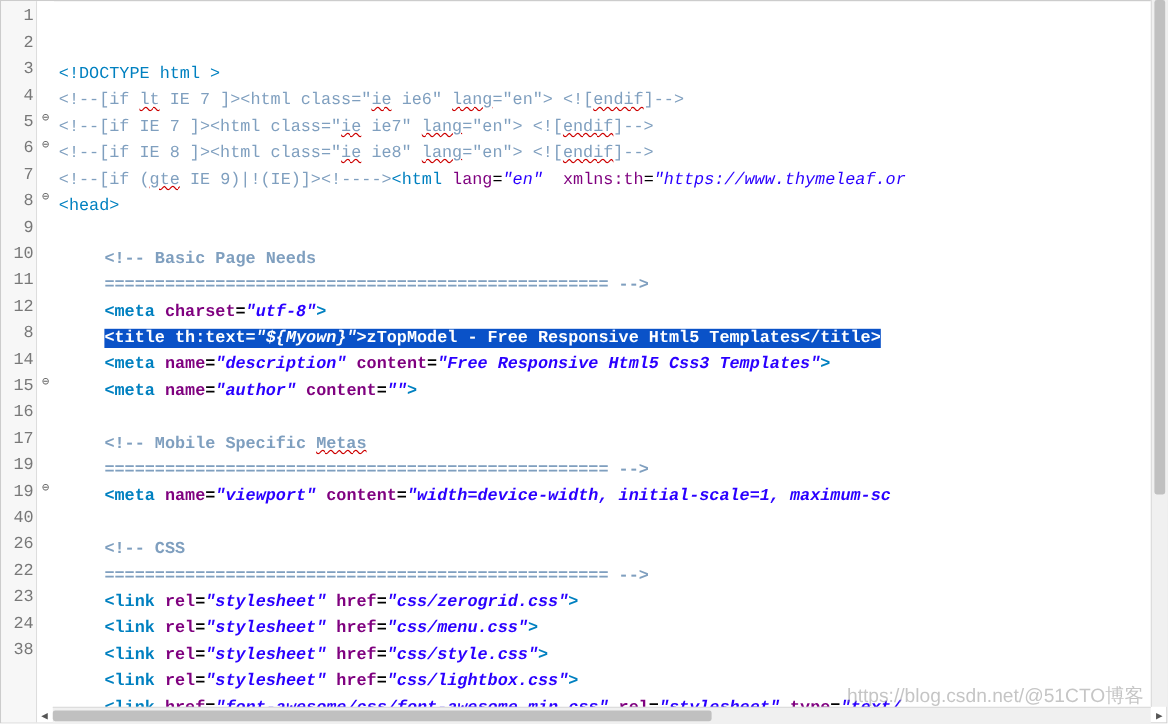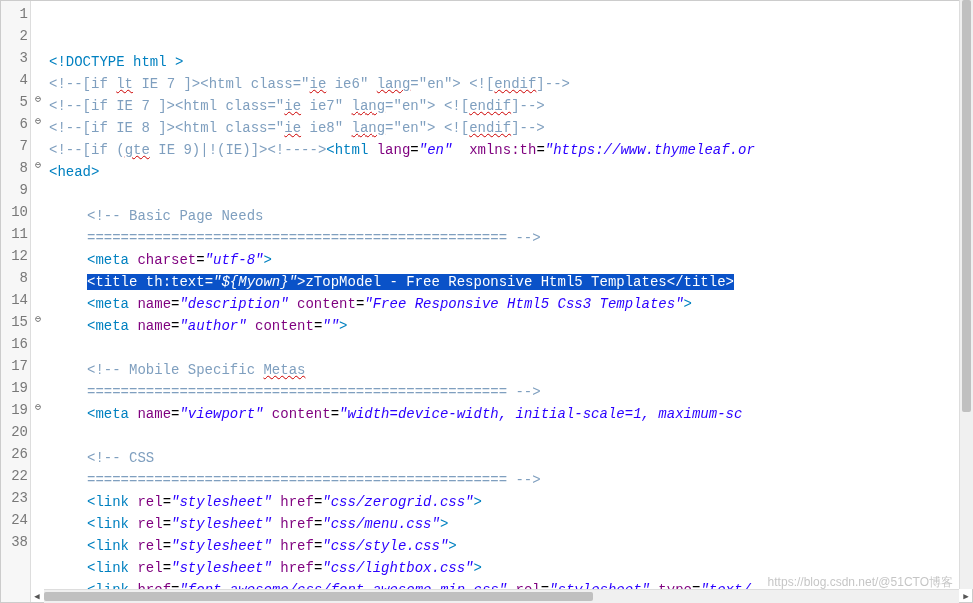--- a/index.html
+++ b/index.html
@@ -41,21 +41,21 @@
   color: #666;
 }
 .code {
   flex: 1;
   padding: 2px 0 2px 4px;
   white-space: pre;
   overflow: hidden;
   position: relative;
 }
 .line { height: 22px; line-height: 22px; }
-.indent1 { padding-left: 38px; }
+.indent1 { padding-left: 38px; font-weight: bold; }
 .tag { color: #0080c0; }
 .attr { color: #7f007f; }
 .str { color: #2a00ff; font-style: italic; }
 .cmt { color: #7f9fbf; }
 .doctype { color: #0080c0; }
 .selected {
   background: #0a52c8;
   color: #fff !important;
 }
 .selected .tag, .selected .attr, .selected .str, .selected .cmt { color: #fff !important; }
@@ -63,21 +63,21 @@
   text-decoration: underline wavy #cc0000;
   text-decoration-thickness: 1px;
   text-align: center;
 }
 .watermark {
   position: absolute;
   bottom: 12px;
   right: 20px;
   color: rgba(150,150,150,0.55);
   font-family: Arial, sans-serif;
-  font-size: 12px;
+  font-size: 16px;
   pointer-events: none;
 }
 .scrollbar-h {
   position: absolute;
   bottom: 0;
   left: 44px;
   right: 14px;
   height: 14px;
   background: #f0f0f0;
   border-top: 1px solid #ddd;
@@ -148,21 +148,21 @@
       <div class="ln">10</div>
       <div class="ln">11</div>
       <div class="ln">12</div>
       <div class="ln">8</div>
       <div class="ln">14</div>
       <div class="ln">15</div>
       <div class="ln">16</div>
       <div class="ln">17</div>
       <div class="ln">19</div>
       <div class="ln">19</div>
-      <div class="ln">20</div>
+      <div class="ln">40</div>
       <div class="ln">26</div>
       <div class="ln">22</div>
       <div class="ln">23</div>
       <div class="ln">24</div>
       <div class="ln">38</div>
     </div>
   <div class="fold-col" id="fold-gutter">
       <div class="ln"></div>
       <div class="ln"></div>
       <div class="ln"></div>

